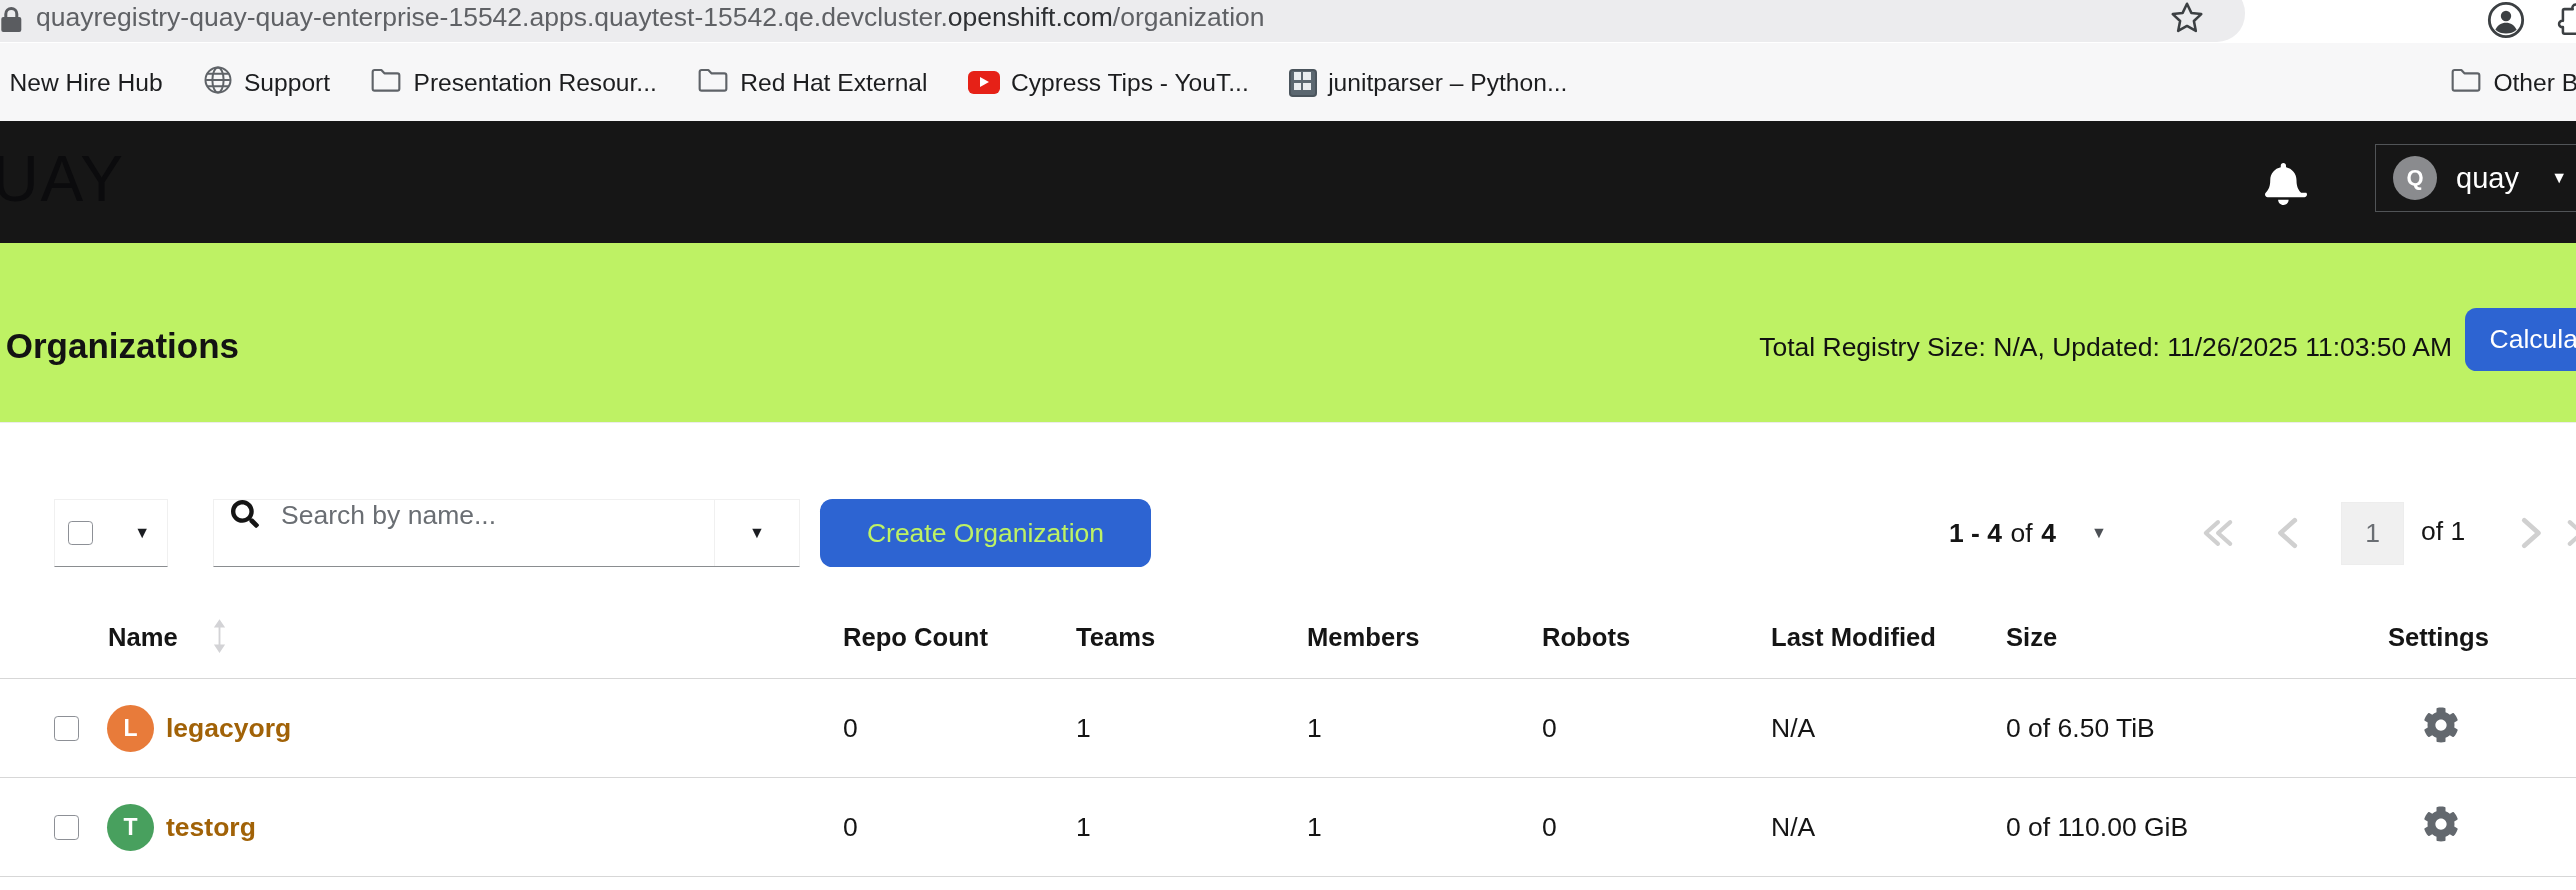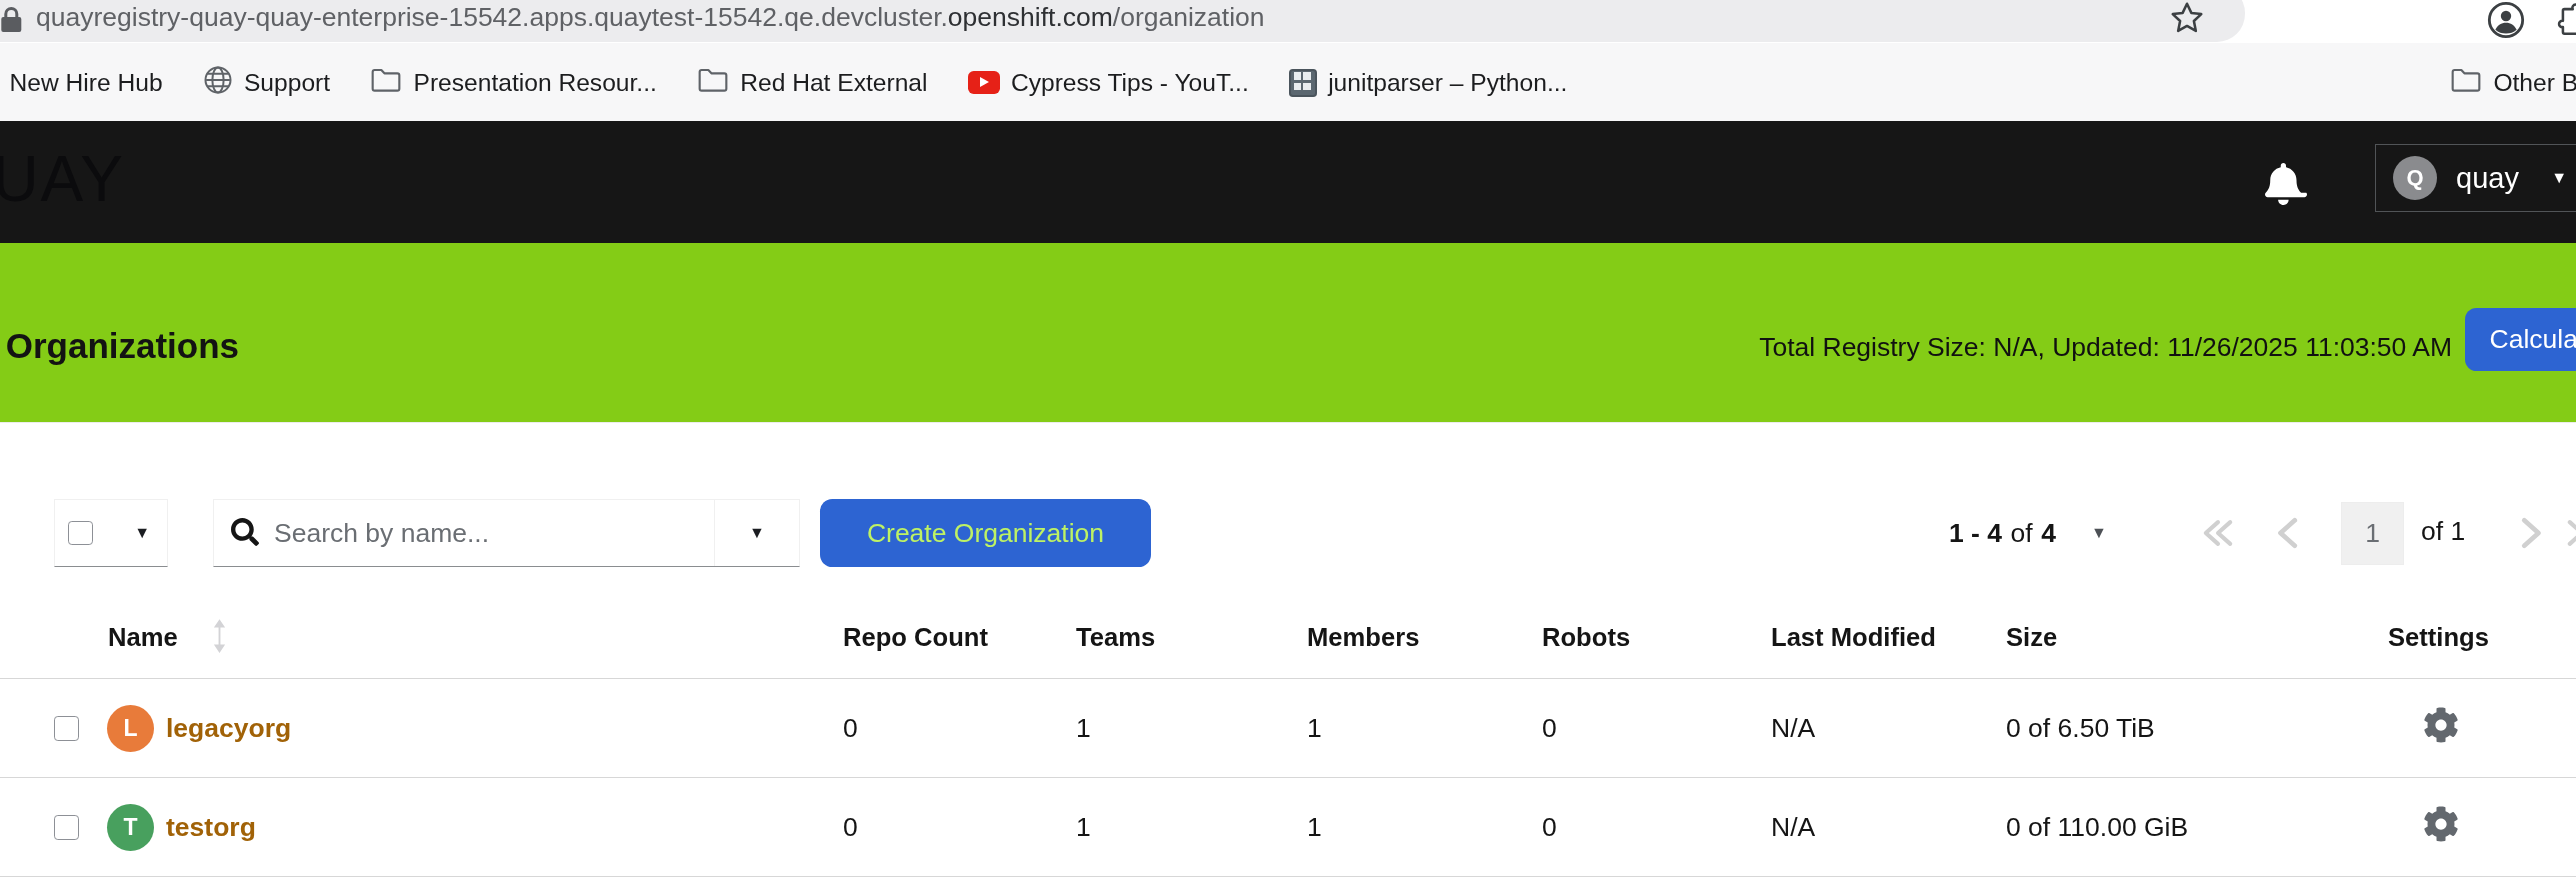--- a/index.html
+++ b/index.html
@@ -35,38 +35,38 @@
   .bell { position:absolute; left:2265px; top:42px; }
   .user-toggle { position:absolute; left:2375px; top:23px; width:284px; height:68px;
                  border:0.9px solid #515457; display:flex; align-items:center; padding-left:17px; gap:19px; }
   .user-avatar { width:44px; height:44px; border-radius:50%; background:#8a8b8e; color:#fff;
                  display:flex; align-items:center; justify-content:center; font-size:22px; font-weight:700; }
   .user-name { color:#fff; font-size:29px; font-weight:500; }
   .caret { display:inline-block; font-size:16px; line-height:1; }
   .caret-white { color:#fff; margin-left:13.3px; }
 
   
-  .pagehead { position:absolute; left:0; top:243px; width:2576px; height:180px; background:#84cc16;
+  .pagehead { position:absolute; left:0; top:243px; width:2576px; height:180px; background:#bef264;
               border-bottom:0.9px solid #ececec; box-shadow:0 5.7px 7.6px -3.8px rgba(0,0,0,0.10); }
   .page-title { position:absolute; left:5.7px; top:83px; font-size:35px; font-weight:700; color:#131313; }
   .registry-summary { position:absolute; right:124px; top:89px; font-size:26.5px; color:#111; white-space:nowrap; }
   .calc-btn { position:absolute; left:2465px; top:65px; width:199px; height:63px; background:#2d64d2;
               border:none; border-radius:11.4px; color:#fff; font-size:26.5px; text-align:left; padding-left:24.6px;
               font-family:"Liberation Sans",sans-serif; }
 
   
   .toolbar { position:absolute; left:0; top:423px; width:2576px; height:183px; background:#fff; }
   .bulk-select { position:absolute; left:54px; top:76px; width:114px; height:68px; background:#fff;
                  border:0.9px solid #f0f0f0; border-bottom:0.9px solid #8a8d90;
                  display:flex; align-items:center; justify-content:space-between; padding:0 17px 0 13.3px; }
   .checkbox { width:24.6px; height:24.6px; background:#fff; border:1.9px solid #8d9096; border-radius:3.8px; }
   .caret-dark { color:#1b1d21; }
   .searchbox { position:absolute; left:213px; top:76px; width:587px; height:68px; background:#fff;
                border:0.9px solid #f0f0f0; border-bottom:0.9px solid #8a8d90; display:flex; align-items:center; }
-  .searchbox .main { flex:1; display:flex; align-items:center; gap:15px; padding-left:17px; height:100%; }
+  .searchbox .main { flex:1; display:flex; align-items:flex-start; gap:22px; padding-left:17px; height:100%; }
   .searchbox input { border:none; outline:none; font-size:26.5px; color:#151515; width:417px; background:transparent;
                      font-family:"Liberation Sans",sans-serif; }
   .searchbox input::placeholder { color:#6a6e73; }
   .search-caret { width:85px; height:100%; border-left:0.9px solid #f0f0f0; display:flex; align-items:center; justify-content:center; }
   .btn-primary { position:absolute; top:76px; height:68px; background:#2d64d2; color:#bef264; border:none; border-radius:12.3px;
                  font-size:26.5px; display:flex; align-items:center; justify-content:center;
                  font-family:"Liberation Sans",sans-serif; }
   .btn-create-org { left:820px; width:331px; }
   .btn-create-user { left:1182px; width:225px; }
   .pg-summary { position:absolute; left:1949px; top:76px; height:68px; display:flex; align-items:center; gap:8.5px; font-size:26.5px; color:#151515; }

